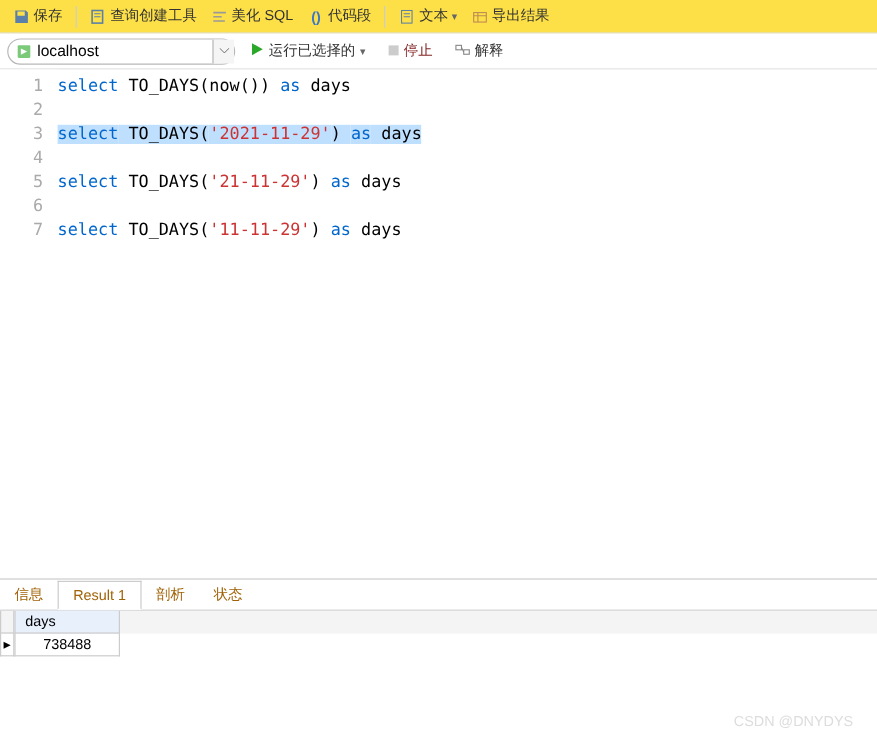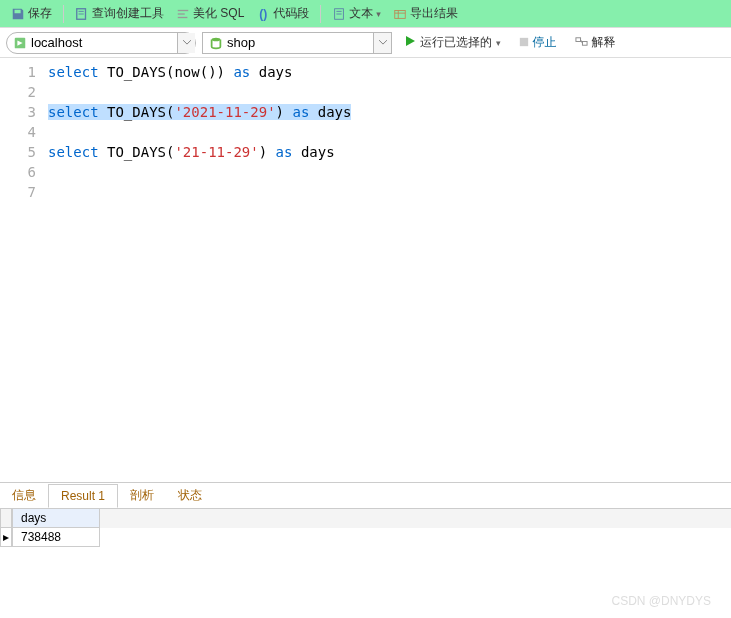--- a/index.html
+++ b/index.html
@@ -12,21 +12,21 @@
       overflow: hidden;
       position: relative;
     }
     .toolbar {
       display: flex;
       align-items: center;
       height: 28px;
       border-bottom: 1px solid #ddd;
       padding: 0 6px;
       gap: 2px;
-      background: #86efac;
+      background: #fde047;
     }
     .tb-btn {
       display: inline-flex;
       align-items: center;
       gap: 3px;
       padding: 2px 5px;
       color: #333;
       cursor: pointer;
     }
     .tb-sep {
@@ -79,21 +79,21 @@
     .combo2 { width: 190px; }
     .combo-text { flex: 1; }
     .run-btn {
       display: flex;
       align-items: center;
       gap: 4px;
       padding: 3px 6px;
       color: #333;
     }
     .run-btn .play { color: #2aa82a; }
-    .stop-btn { color: #0369a1; display: flex; align-items: center; gap: 4px; padding: 3px 6px; }
+    .stop-btn { color: #7f1d1d; display: flex; align-items: center; gap: 4px; padding: 3px 6px; }
     .explain-btn { display: flex; align-items: center; gap: 4px; padding: 3px 6px; color: #333; }
     .editor {
       display: flex;
       height: 422px;
       font-family: Consolas, monospace;
       font-size: 14px;
       line-height: 20px;
       background: #fff;
     }
     .gutter {
@@ -148,21 +148,21 @@
     }
     .rhcell:first-child { width: 12px; padding: 2px; }
     .rhcell:nth-child(2) { width: 88px; background: #e8f0fc; }
     .rrow {
       display: flex;
     }
     .rcell {
       border: 1px solid #ccc;
       border-top: none;
       padding: 2px 8px;
-      text-align: left;
+      text-align: center;
       font-size: 12px;
     }
     .rcell:first-child { width: 12px; padding: 2px; text-align: left; }
     .rcell:nth-child(2) { width: 88px; }
     .watermark {
       position: absolute;
       right: 20px;
       bottom: 10px;
       color: #ddd;
       font-size: 12px;
@@ -231,34 +231,20 @@
 </div>
 
 <div class="toolbar2">
   <div class="combo combo1">
     <div class="combo-text">
       <svg class="dbicon" viewBox="0 0 16 16">
           <rect x="2" y="2" width="12" height="12" fill="#7aca7a" rx="1"></rect>
           <path d="M5 5l6 3-6 3z" fill="#fff"></path>
         </svg>
       <span>localhost</span>
-    </div>
-    <div class="combo-arrow">
-      <svg viewBox="0 0 10 6" width="8" height="5">
-          <path d="M0 0l5 5 5-5" fill="none" stroke="#666"></path>
-        </svg>
-    </div>
-  </div>
-  <div class="combo combo2">
-    <div class="combo-text">
-      <svg class="dbicon" viewBox="0 0 16 16">
-          <ellipse cx="8" cy="4" rx="5" ry="2" fill="#6aba4a"></ellipse>
-          <path d="M3 4v8c0 1.1 2.2 2 5 2s5-.9 5-2V4" fill="none" stroke="#6aba4a" stroke-width="2"></path>
-        </svg>
-      <span>shop</span>
     </div>
     <div class="combo-arrow">
       <svg viewBox="0 0 10 6" width="8" height="5">
           <path d="M0 0l5 5 5-5" fill="none" stroke="#666"></path>
         </svg>
     </div>
   </div>
   <div class="run-btn">
     <span class="play">
       <svg viewBox="0 0 12 12" width="12" height="12">
@@ -298,20 +284,21 @@
       <div>6</div>
       <div>7</div>
     </div>
   <div class="code" id="code">
       <div class="line"><span class="kw">select</span><span> TO_DAYS(now()) </span><span class="kw">as</span><span> days</span></div>
       <div class="line"></div>
       <div class="line"><span class="kw sel">select</span><span class="sel"> TO_DAYS(</span><span class="str sel">'2021-11-29'</span><span class="sel">) </span><span class="kw sel">as</span><span class="sel"> days</span></div>
       <div class="line"></div>
       <div class="line"><span class="kw">select</span><span> TO_DAYS(</span><span class="str">'21-11-29'</span><span>) </span><span class="kw">as</span><span> days</span></div>
       <div class="line"></div>
+      <div class="line"><span class="kw">select</span><span> TO_DAYS(</span><span class="str">'11-11-29'</span><span>) </span><span class="kw">as</span><span> days</span></div>
     </div>
 </div>
 
 <div class="tabs">
   <div class="tab">信息</div>
   <div class="tab active">Result 1</div>
   <div class="tab">剖析</div>
   <div class="tab">状态</div>
 </div>
 

